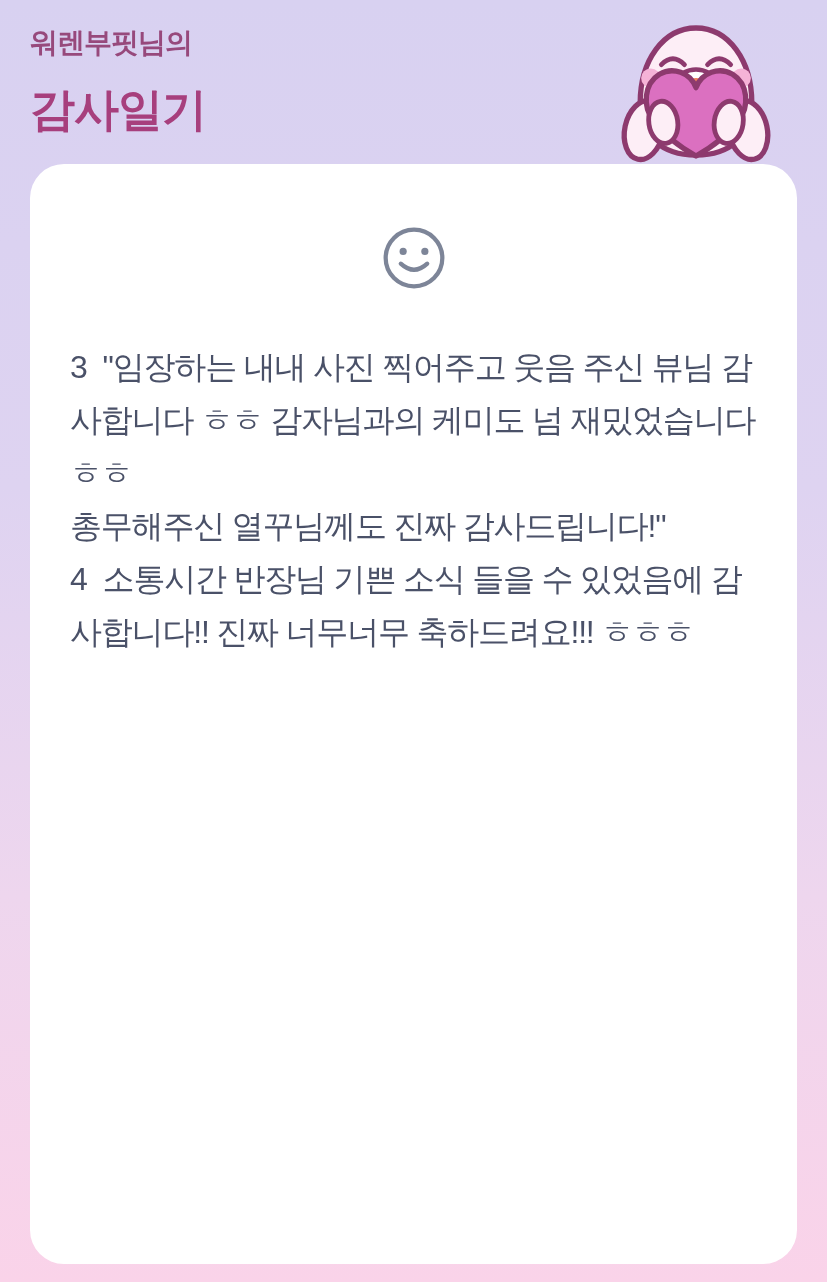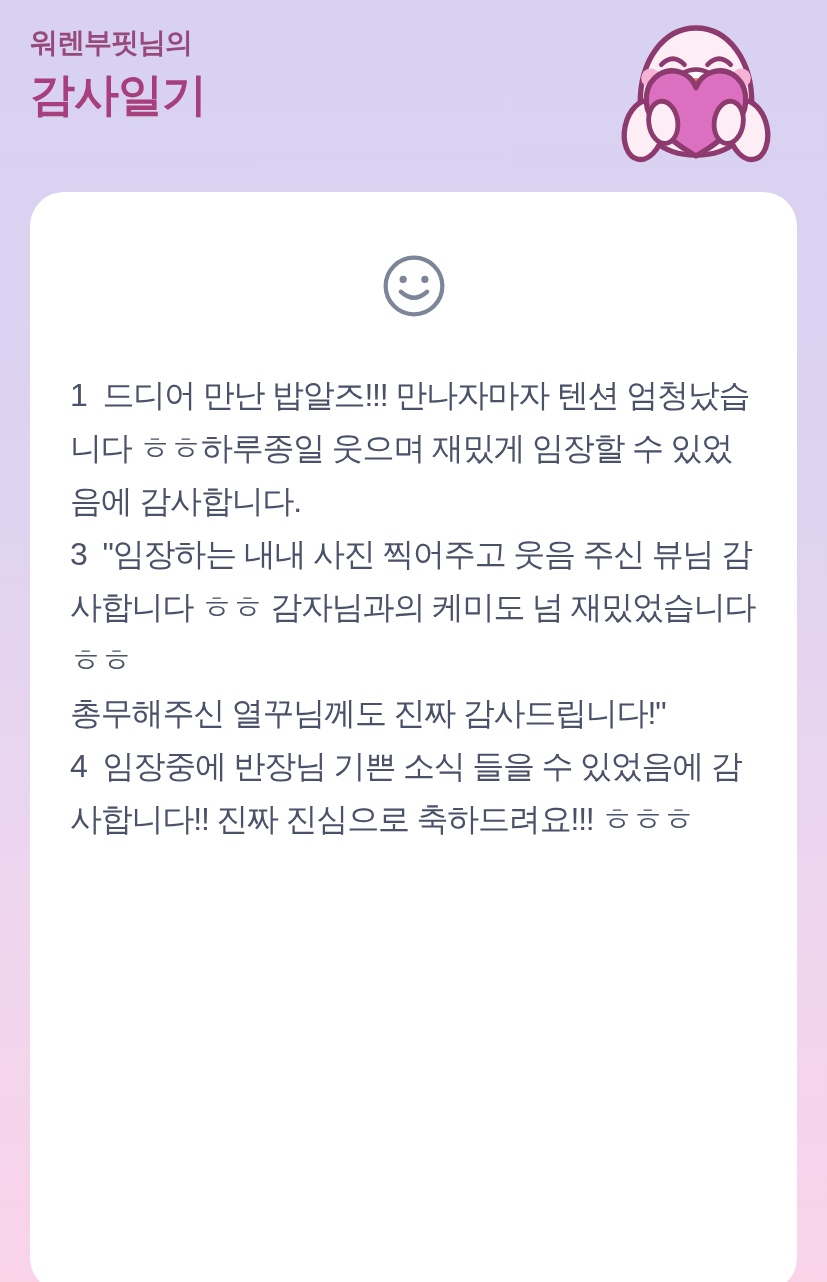--- a/index.html
+++ b/index.html
@@ -11,36 +11,36 @@
     background: linear-gradient(180deg,
       var(--bg-top, #d8d1f1) 0%,
       #ded3f1 38%,
       #eed6ee 70%,
       var(--bg-bottom, #fad3e9) 100%);
   }
 
   
   .header {
     position: relative;
-    height: 192px;
+    height: 164px;
     z-index: 1;
   }
   .title-block {
     position: absolute;
     left: 30px;
     top: 24px;
   }
   .subtitle {
     font-size: 28px;
     font-weight: 700;
     letter-spacing: -1px;
     color: var(--title-sub, #97497c);
   }
   .title {
-    margin-top: 3px;
+    margin-top: 18px;
     font-size: 45px;
     font-weight: 900;
     letter-spacing: -1px;
     color: var(--title-main, #a73f7d);
   }
   .mascot {
     position: absolute;
     top: 20px;
     right: 54px;
     width: 154px;
@@ -111,22 +111,21 @@
 
 <div class="card">
   <svg class="smiley" viewBox="0 0 72 72" aria-hidden="true">
     <circle cx="36" cy="36" r="30" fill="none" stroke="#7d8598" stroke-width="4.5"></circle>
     <circle cx="24.5" cy="29" r="3.8" fill="#7d8598"></circle>
     <circle cx="47.5" cy="29" r="3.8" fill="#7d8598"></circle>
     <path d="M22,42 Q36,55 50,42" fill="none" stroke="#7d8598" stroke-width="4.5" stroke-linecap="round"></path>
   </svg>
 
   <div class="entries">
-  <div class="entry"><span class="entry-num">1</span><span class="entry-text">드디어 만난 밥알즈!!! 만나자마자 텐션 엄청났습니다 ㅎㅎ하루종일 웃으며 재밌게 임장할 수 있었음에 감사합니다.</span></div>
 
 
   <div class="entry"><span class="entry-num">3</span><span class="entry-text">"임장하는 내내 사진 찍어주고 웃음 주신 뷰님 감사합니다 ㅎㅎ 감자님과의 케미도 넘 재밌었습니다 ㅎㅎ
 총무해주신 열꾸님께도 진짜 감사드립니다!"</span></div>
 
-  <div class="entry"><span class="entry-num">4</span><span class="entry-text">임장중에 반장님 기쁜 소식 들을 수 있었음에 감사합니다!! 진짜 진심으로 축하드려요!!! ㅎㅎㅎ</span></div>
+  <div class="entry"><span class="entry-num">4</span><span class="entry-text">소통시간 반장님 기쁜 소식 들을 수 있었음에 감사합니다!! 진짜 너무너무 축하드려요!!! ㅎㅎㅎ</span></div>
 
 </div>
 </div>
 
 </body></html>

